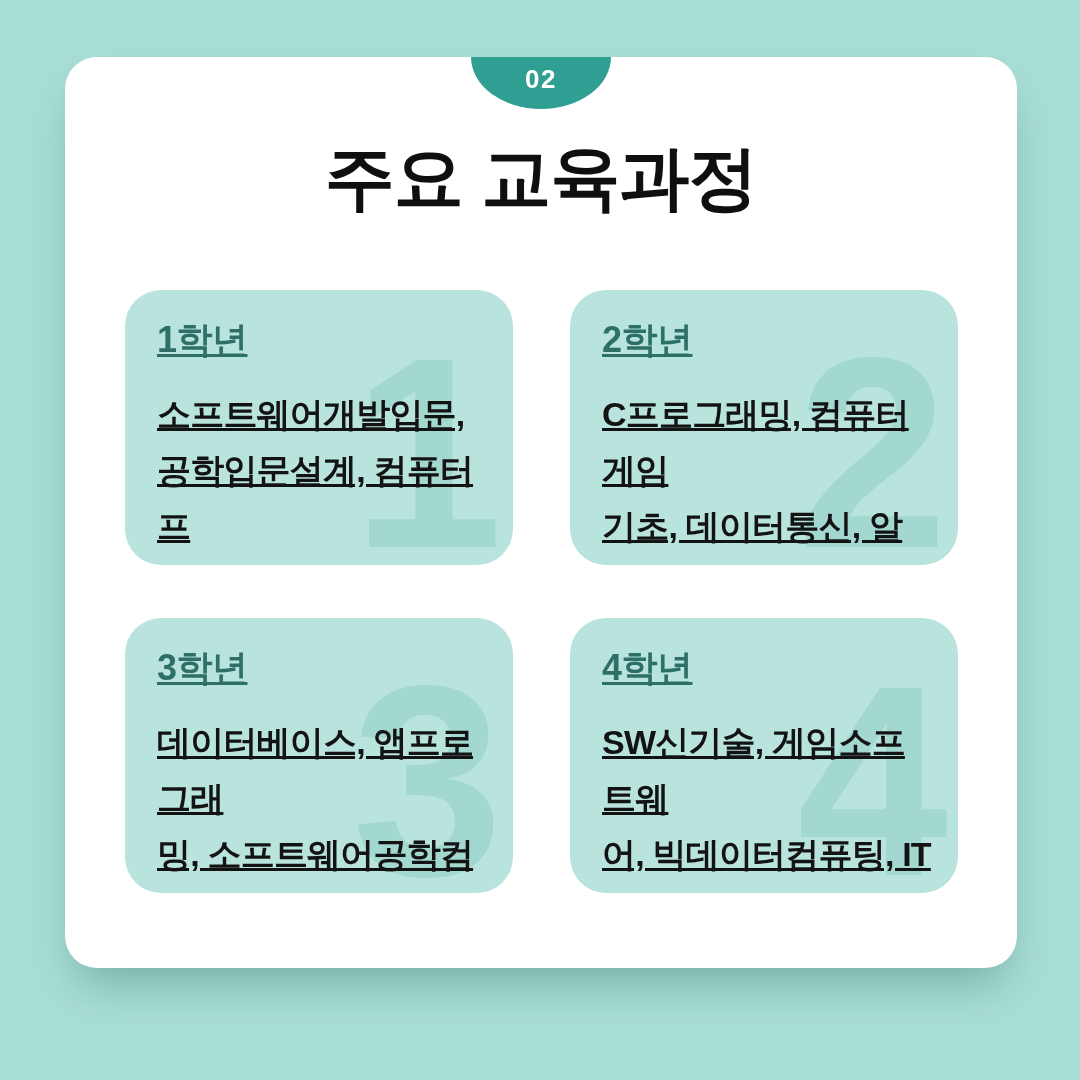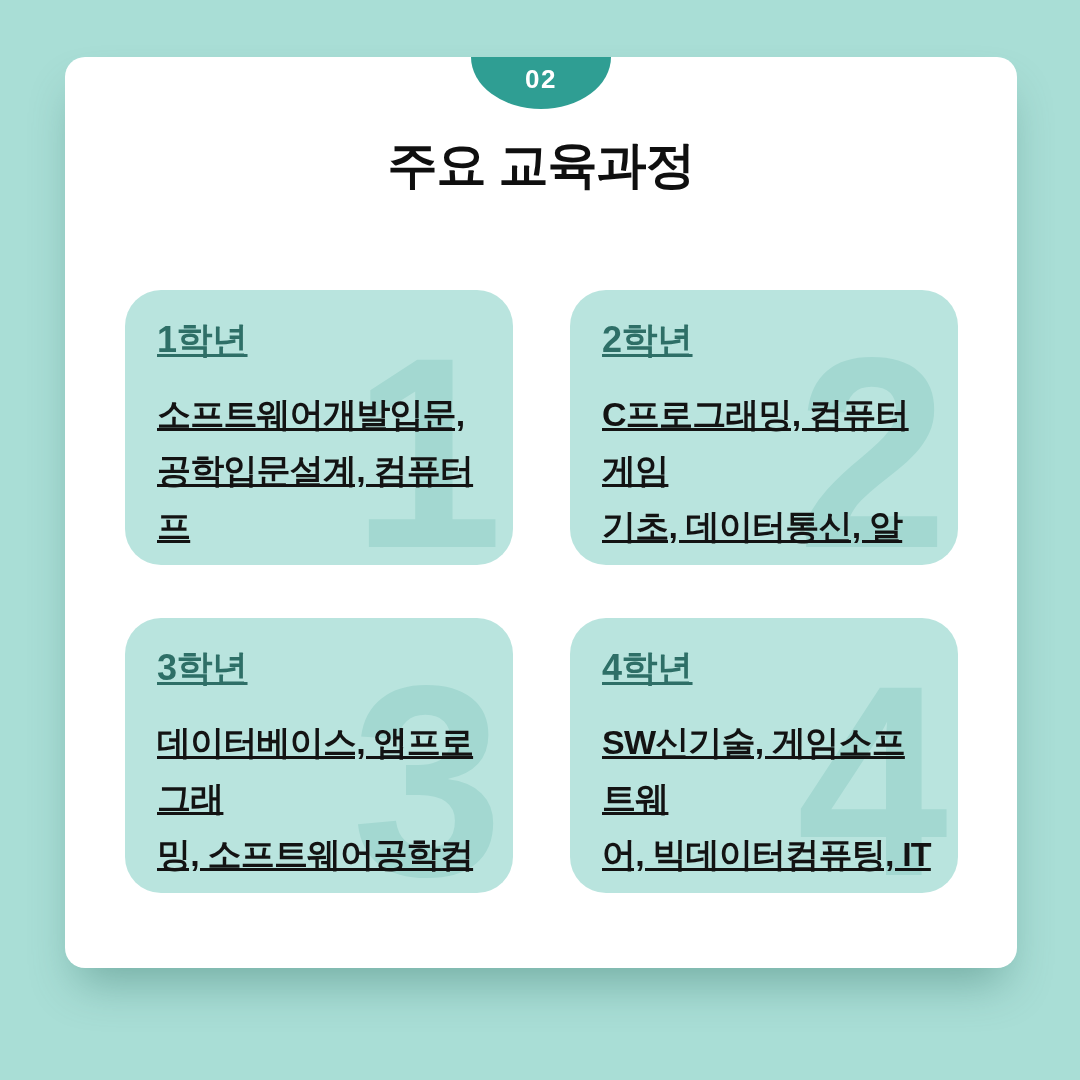--- a/index.html
+++ b/index.html
@@ -7,39 +7,39 @@
   body {
     background:#a9ded6;
     font-family:"Liberation Sans","DejaVu Sans",sans-serif;
     position:relative;
     overflow:hidden;
   }
   .panel {
     position:absolute; left:65px; top:57px;
     width:952px; height:911px;
     background:#ffffff;
-    border-radius:20px;
+    border-radius:32px;
     box-shadow:0 26px 46px -12px rgba(52,112,103,0.45);
   }
   .badge {
     position:absolute; top:0; left:50%;
     transform:translateX(-50%);
     width:140px; height:52px;
     background:#2f9e93;
     border-radius:0 0 70px 70px / 0 0 52px 52px;
     display:flex; align-items:center; justify-content:center;
     padding-bottom:8px;
     color:#ffffff;
     font-size:26px; font-weight:600; letter-spacing:1.5px;
   }
   .title {
     position:absolute; top:75px; left:0;
     width:100%;
     text-align:center;
-    font-size:50px; font-weight:900;
+    font-size:70px; font-weight:900;
     color:#0f0f0f;
     letter-spacing:-1px;
   }
   .grid {
     position:absolute; left:60px; top:233px;
     display:grid;
     grid-template-columns:388px 388px;
     column-gap:57px; row-gap:53px;
   }
   .card {

